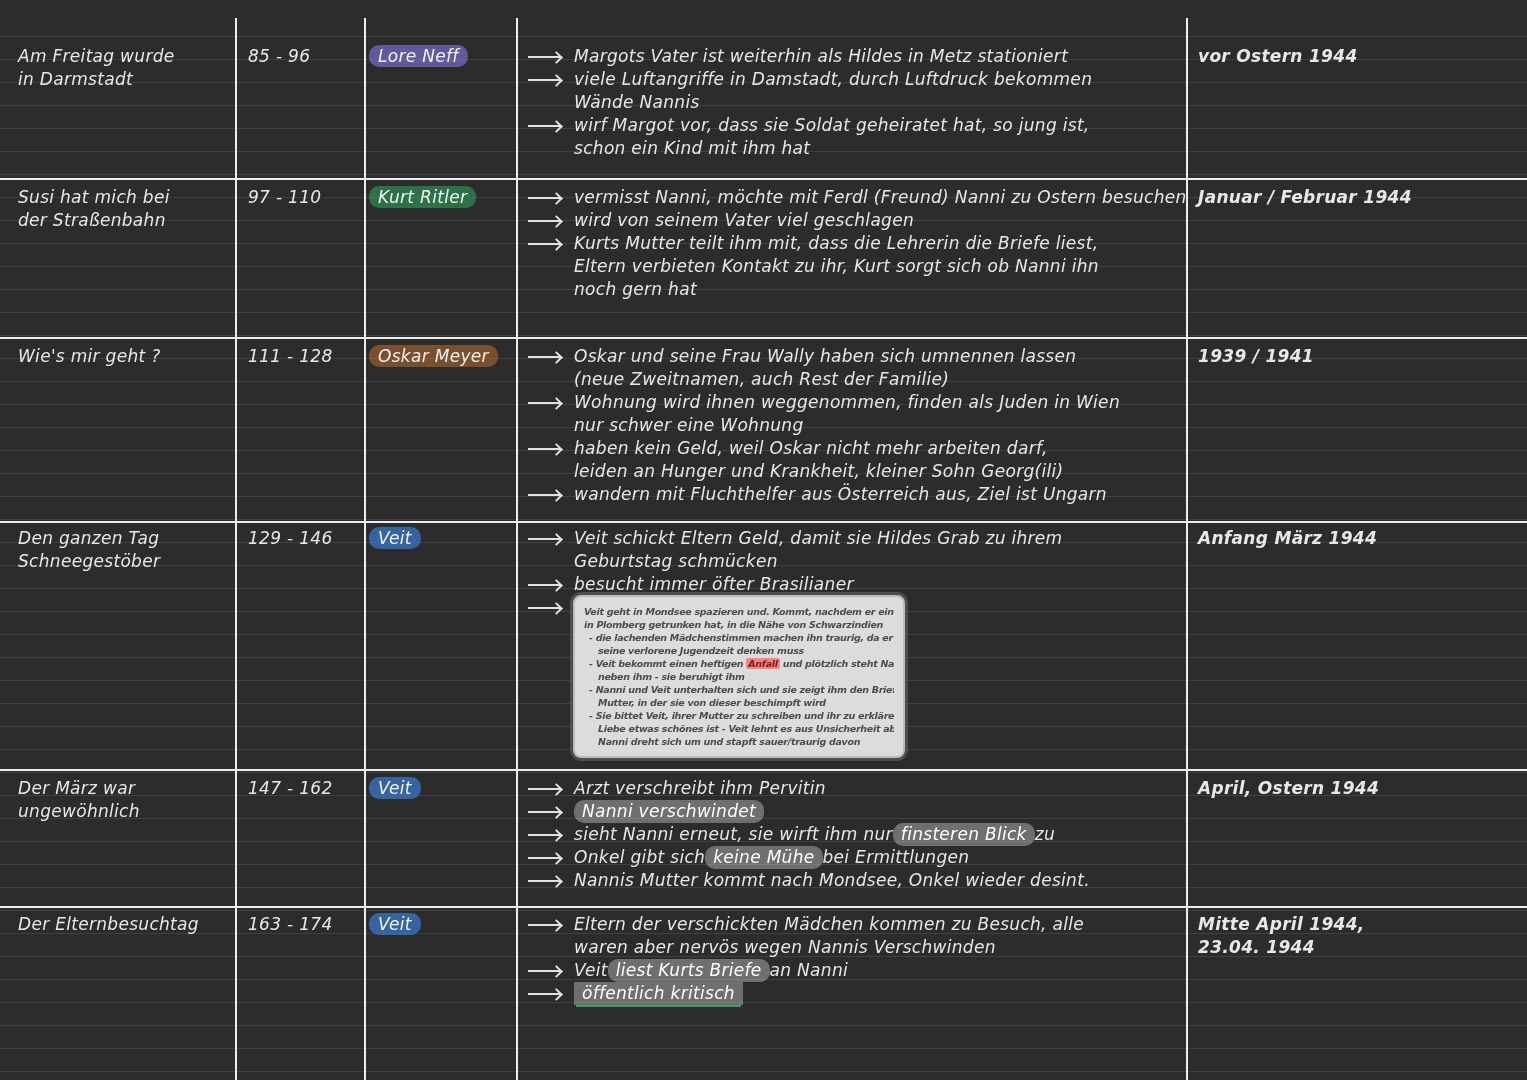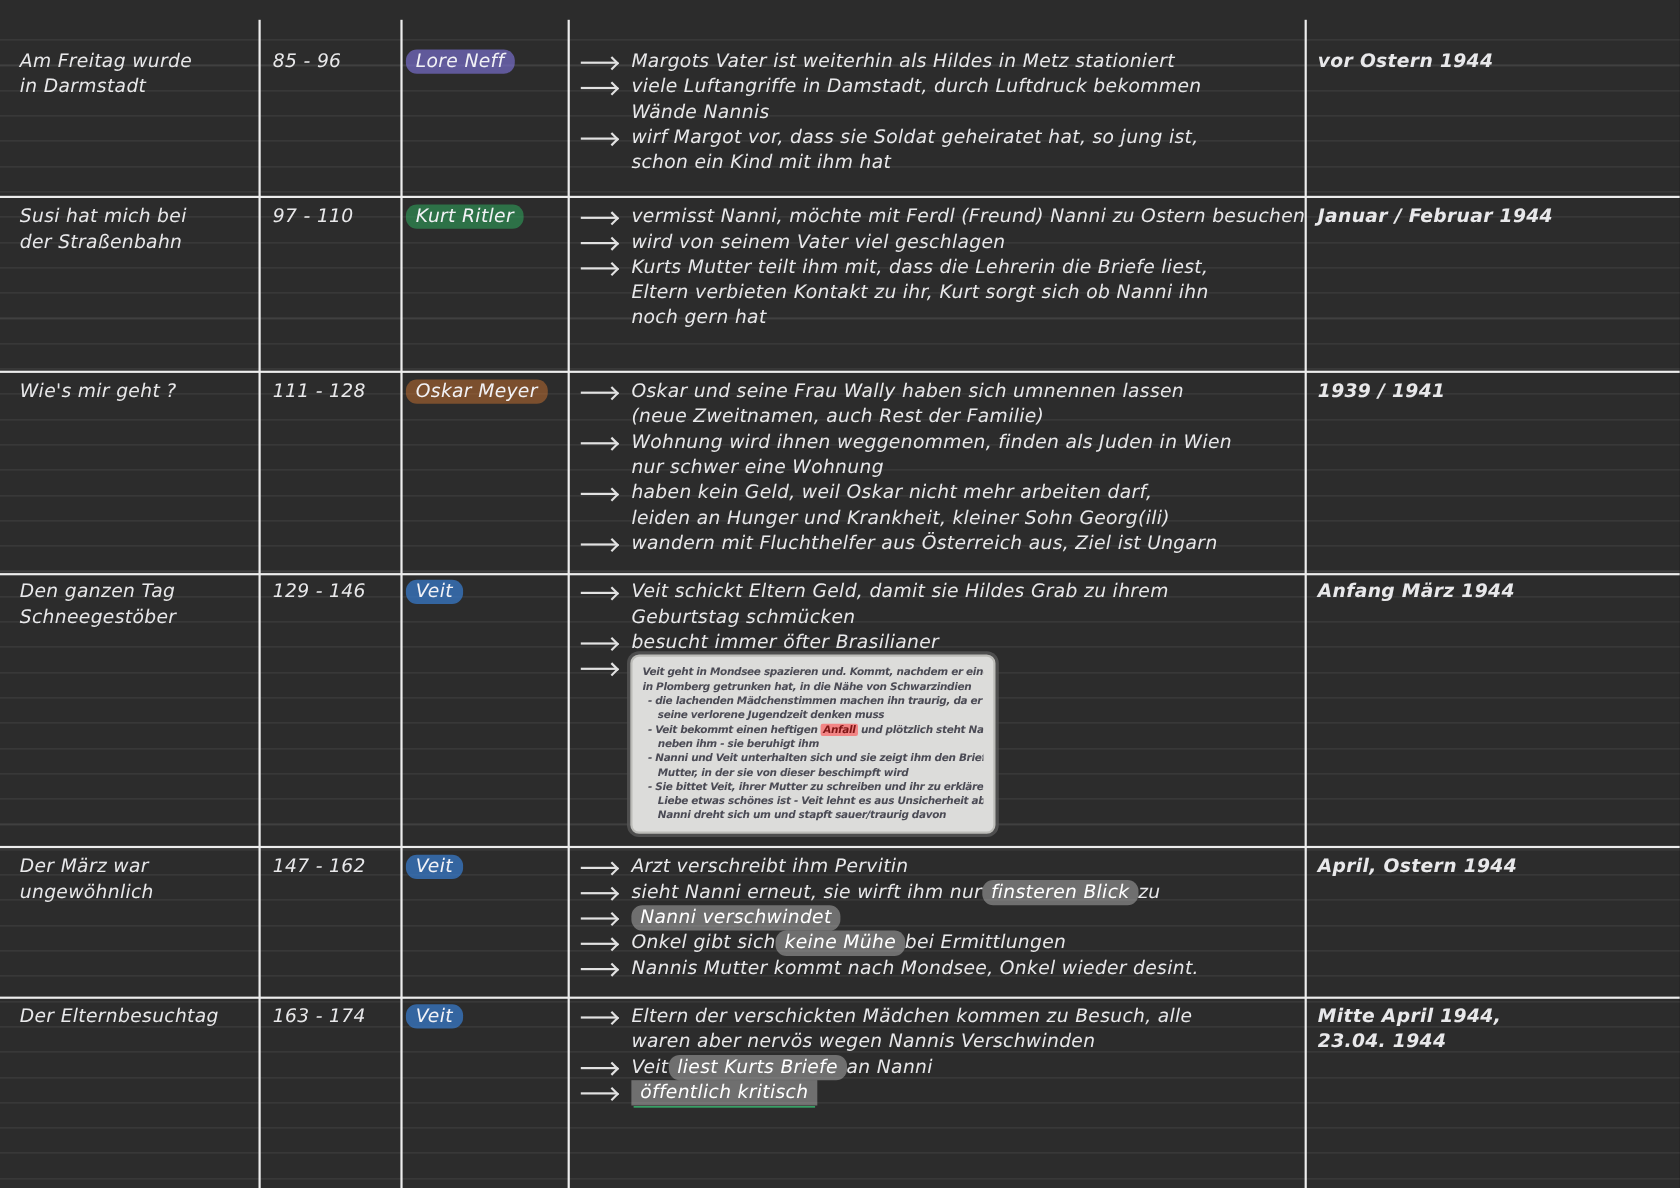--- a/index.html
+++ b/index.html
@@ -206,30 +206,30 @@
       </div>
       <div class="col col-pages hand"><span>147 - 162</span></div>
       <div class="col col-char hand"><span class="band" style="background: rgba(55, 125, 210, 0.7);">Veit</span></div>
       <div class="col col-notes hand">
         <div class="nline">
           <span class="arrow"></span>
           <span>Arzt verschreibt ihm Pervitin</span>
         </div>
         <div class="nline">
           <span class="arrow"></span>
+          <span class="hl-gray">Nanni verschwindet</span>
+        </div>
+        <div class="nline">
+          <span class="arrow"></span>
           <span>sieht Nanni erneut, sie wirft ihm nur </span>
           <span class="hl-gray">finsteren Blick</span>
           <span> zu</span>
         </div>
         <div class="nline">
           <span class="arrow"></span>
-          <span class="hl-gray">Nanni verschwindet</span>
-        </div>
-        <div class="nline">
-          <span class="arrow"></span>
           <span>Onkel gibt sich </span>
           <span class="hl-gray">keine Mühe</span>
           <span> bei Ermittlungen</span>
         </div>
         <div class="nline">
           <span class="arrow"></span>
           <span>Nannis Mutter kommt nach Mondsee, Onkel wieder desint.</span>
         </div>
       </div>
       <div class="col col-date hand">

